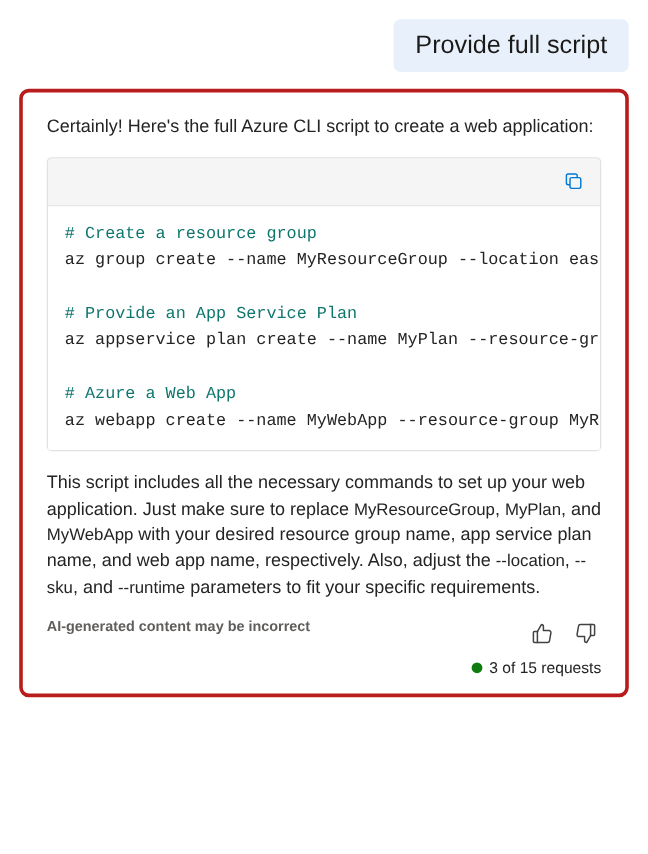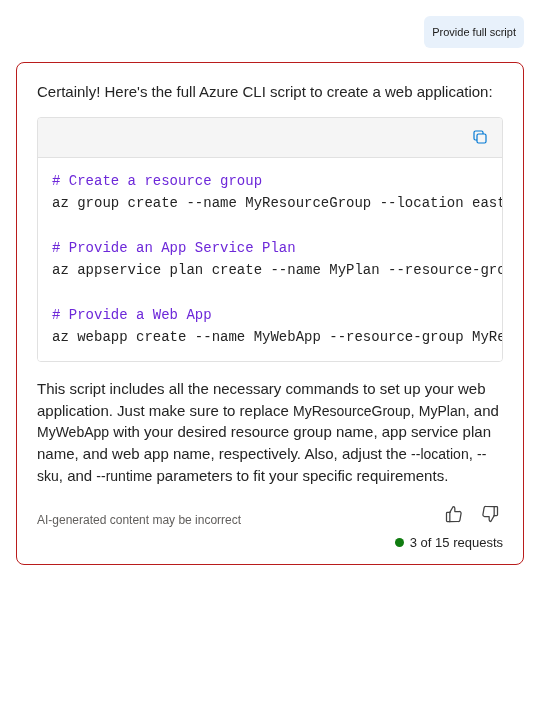--- a/index.html
+++ b/index.html
@@ -17,26 +17,26 @@
     }
     .user-message-row {
       display: flex;
       justify-content: flex-end;
       margin-bottom: 14px;
       margin-top: 6px;
     }
     .user-message {
       background: #e8f1fb;
       border-radius: 6px;
-      padding: 10px 8px;
-      font-size: 11px;
+      padding: 10px 18px;
+      font-size: 21px;
       color: #1b1a19;
     }
     .assistant-card {
-      border: 1px solid #b91c1c;
+      border: 3px solid #b91c1c;
       border-radius: 8px;
       padding: 18px 20px 14px 20px;
       background: #ffffff;
     }
     .assistant-text {
       font-size: 15px;
       line-height: 1.45;
       color: #242424;
     }
     .assistant-text p {
@@ -69,37 +69,38 @@
     .code-content {
       font-family: "Consolas", "Courier New", monospace;
       font-size: 14px;
       line-height: 1.6;
       padding: 12px 14px;
       background: #ffffff;
       white-space: pre;
       overflow: hidden;
     }
     .code-content .comment {
-      color: #6d28d9;
+      color: #0f766e;
       font-family: Liberation Mono, monospace;
     }
     .code-content .cmd {
       color: #242424;
     }
     .inline-code {
       font-family: Liberation Sans, sans-serif;
       font-size: 14px;
     }
     .disclaimer-row {
       display: flex;
-      align-items: flex-end;
+      align-items: flex-start;
       justify-content: space-between;
       margin-top: 8px;
       font-size: 12px;
       color: #605e5c;
+      font-weight: bold;
     }
     .feedback-buttons {
       display: flex;
       gap: 10px;
     }
     .thumb-btn {
       width: 26px;
       height: 26px;
       cursor: pointer;
       display: flex;
@@ -144,21 +145,21 @@
             <path d="M16 8V6a2 2 0 0 0-2-2H6a2 2 0 0 0-2 2v8a2 2 0 0 0 2 2h2"></path>
           </svg>
         </div>
       </div>
       <div class="code-content"><span class="comment"># Create a resource group</span>
 <span class="cmd">az group create --name MyResourceGroup --location eastus</span>
 
 <span class="comment"># Provide an App Service Plan</span>
 <span class="cmd">az appservice plan create --name MyPlan --resource-group MyResourceGroup --sku B1 --is-linux</span>
 
-<span class="comment"># Provide a Web App</span>
+<span class="comment"># Azure a Web App</span>
 <span class="cmd">az webapp create --name MyWebApp --resource-group MyResourceGroup --plan MyPlan --runtime "DOTNET|5.0"</span></div>
     </div>
 
     <p>
       <span>This script includes all the necessary commands to set up your web application. Just make sure to replace </span><span class="inline-code">MyResourceGroup</span><span>, </span><span class="inline-code">MyPlan</span><span>, and </span><span class="inline-code">MyWebApp</span><span> with your desired resource group name, app service plan name, and web app name, respectively. Also, adjust the </span><span class="inline-code">--location</span><span>, </span><span class="inline-code">--sku</span><span>, and </span><span class="inline-code">--runtime</span><span> parameters to fit your specific requirements.</span>
     </p>
   </div>
 
   <div class="disclaimer-row">
     <span>AI-generated content may be incorrect</span>

